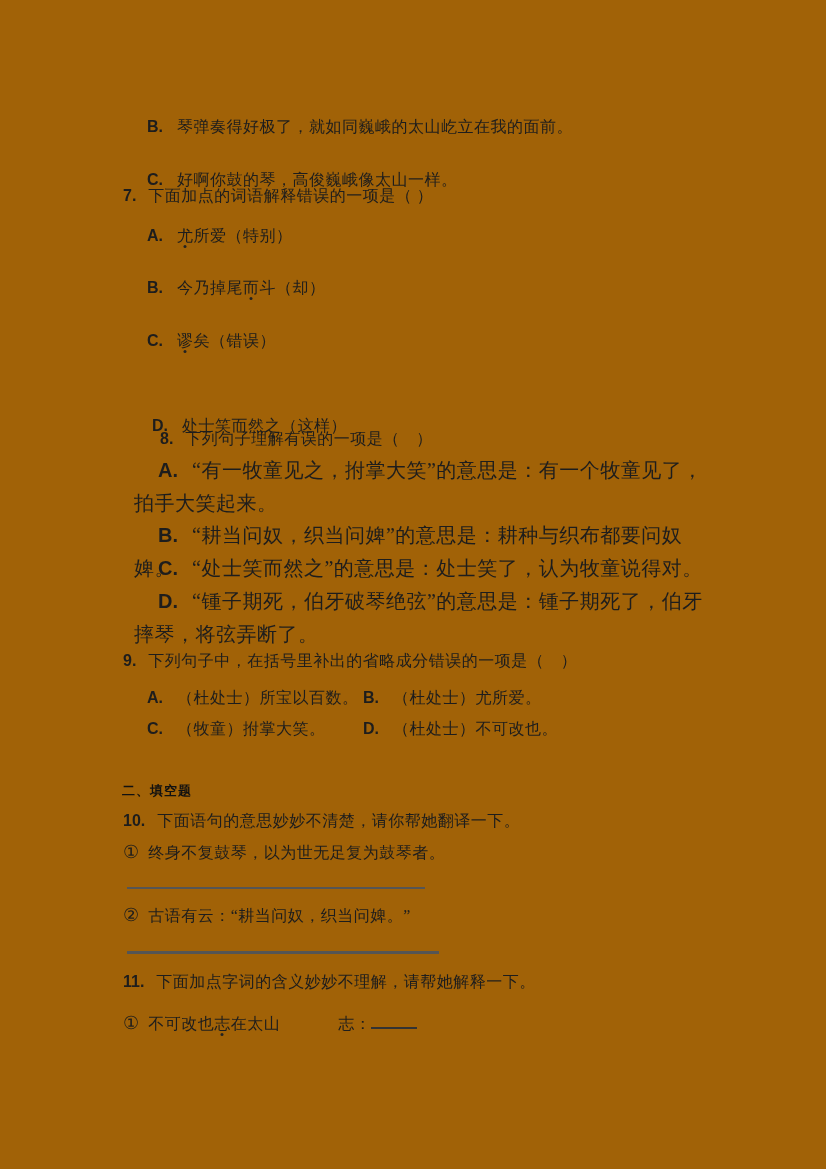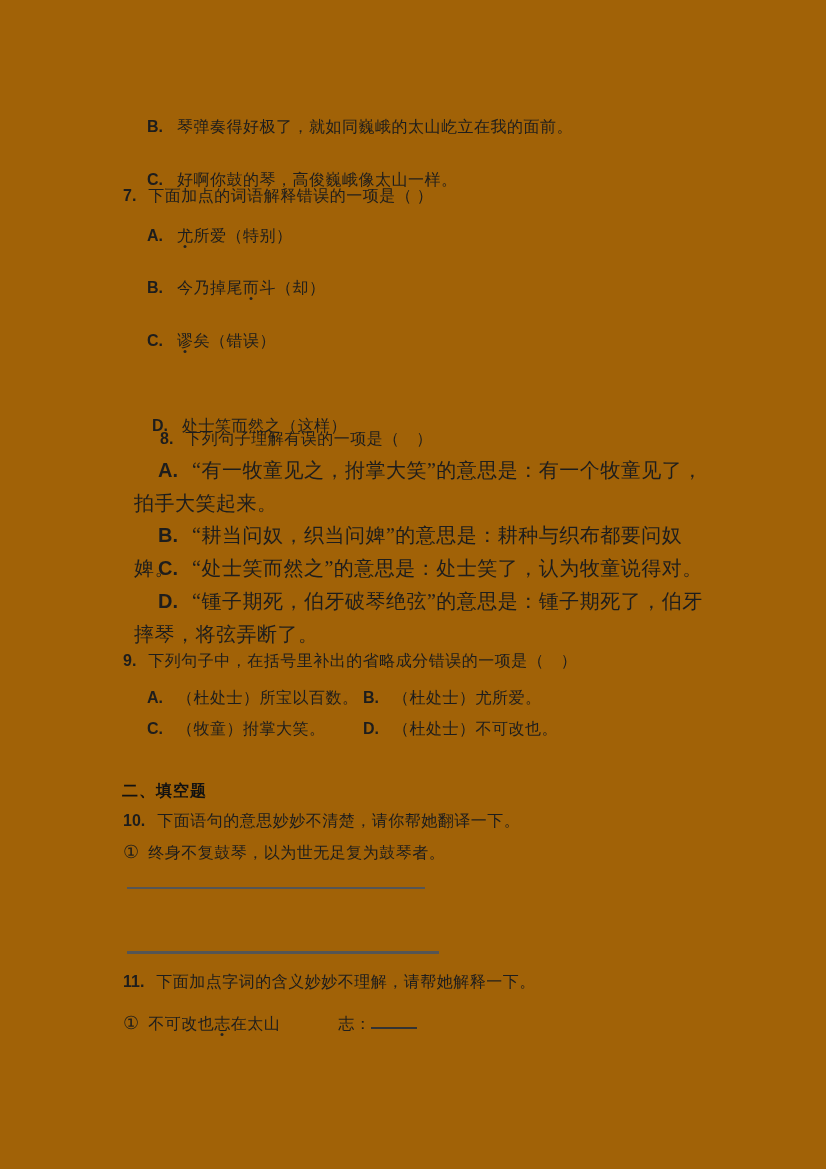--- a/index.html
+++ b/index.html
@@ -41,21 +41,21 @@
     letter-spacing: 0;
     margin-right: 14px;
   }
   .marker {
     font-size: 18px;
     margin-right: 9px;
     letter-spacing: 0;
   }
   .section-title {
     font-weight: 700;
-    font-size: 16px;
+    font-size: 13px;
     letter-spacing: 1px;
     color: #111;
   }
   .dotted {
     position: relative;
   }
   .dotted::after {
     content: "";
     position: absolute;
     left: 50%;
@@ -143,20 +143,23 @@
     <span>二、填空题</span>
   </div>
 
   <div class="line" style="top:809px; left:123px;">
     <span class="qnum">10.</span><span>下面语句的意思妙妙不清楚，请你帮她翻译一下。</span>
   </div>
   <div class="line" style="top:840px; left:123px;">
     <span class="marker">①</span><span>终身不复鼓琴，以为世无足复为鼓琴者。</span>
   </div>
   <div class="answer-line" style="top:887px; left:127px; width:298px;"></div>
+  <div class="line" style="top:903px; left:123px;">
+    <span class="marker">②</span><span>古语有云：“耕当问奴，织当问婢。”</span>
+  </div>
   <div class="answer-line thick" style="top:951px; left:127px; width:312px;"></div>
 
   <div class="line" style="top:970px; left:123px;">
     <span class="qnum">11.</span><span>下面加点字词的含义妙妙不理解，请帮她解释一下。</span>
   </div>
   <div class="line" style="top:1011px; left:123px;">
     <span class="marker">①</span><span>不可改也</span><span class="dotted">志</span><span>在太山</span><span class="inline-gap"></span><span>志：</span><span class="inline-blank"></span>
   </div>
 
 </div>

